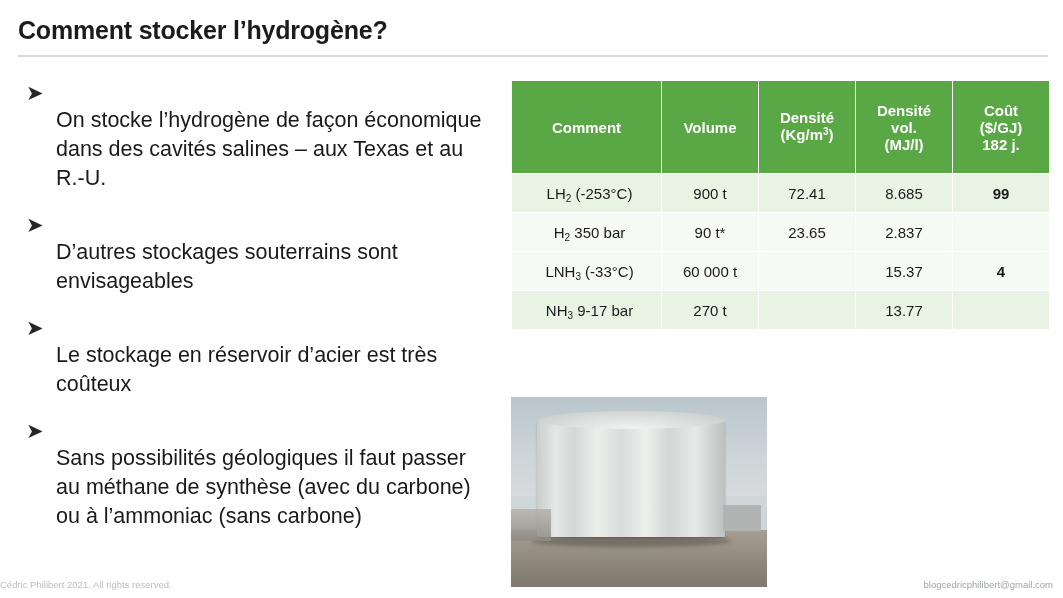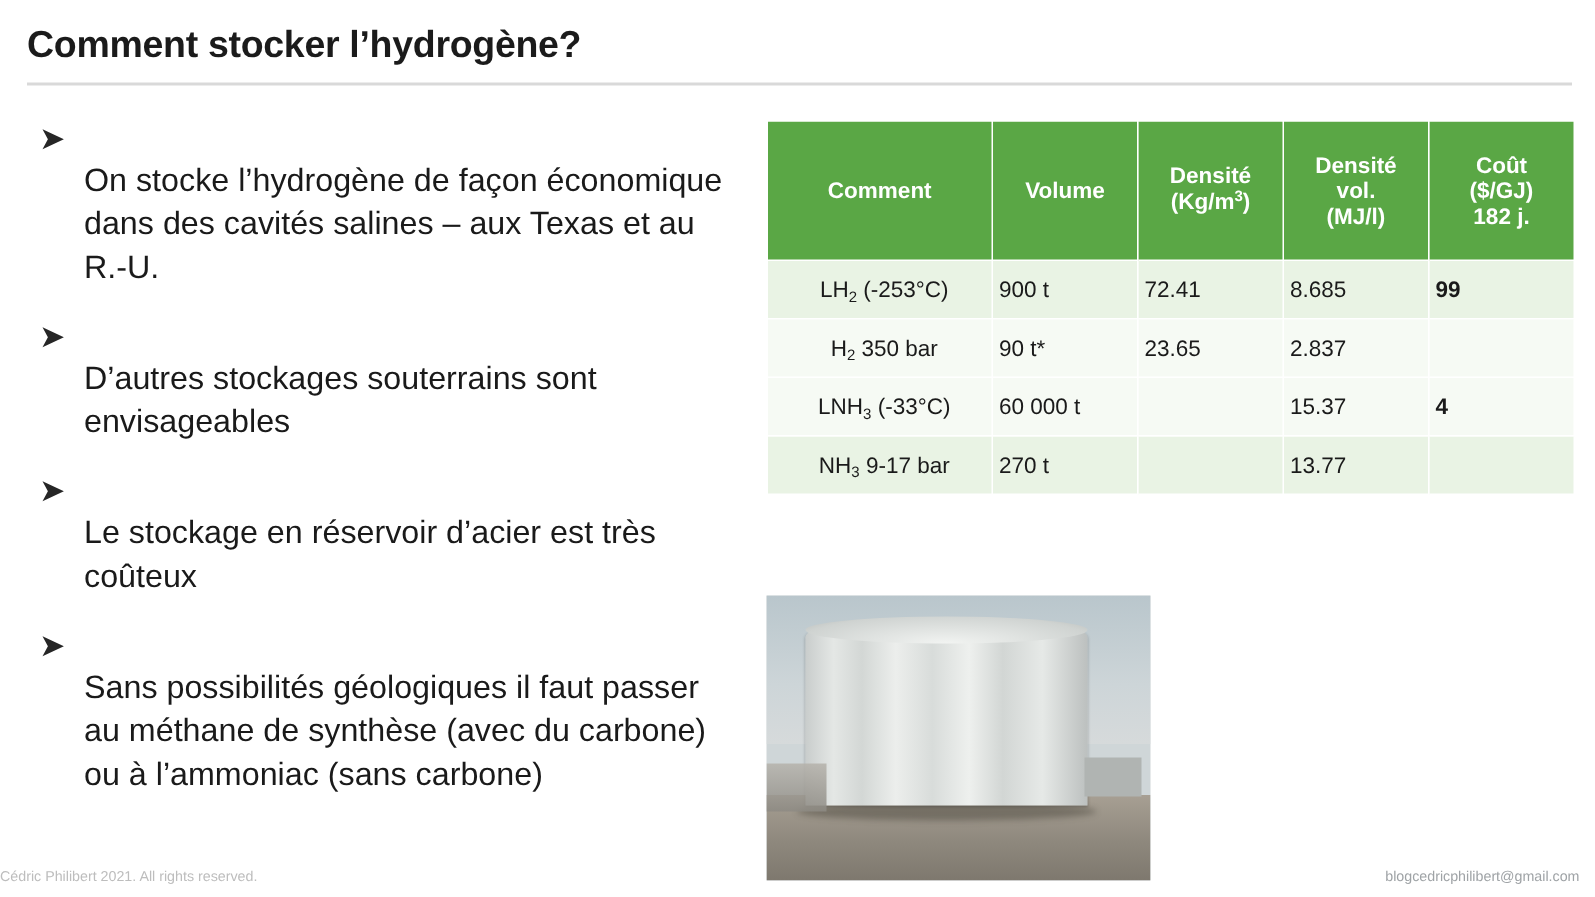--- a/index.html
+++ b/index.html
@@ -84,20 +84,21 @@
     font-weight: bold;
     text-align: center;
     vertical-align: middle;
     padding: 7px 4px;
     border: 1px solid #ffffff;
     line-height: 17px;
     height: 78px;
   }
   table.data td {
     font-size: 15px;
+    text-align: center;
     vertical-align: middle;
     padding: 8px 4px;
     border: 1px solid #ffffff;
     height: 22px;
     color: #1a1a1a;
   }
   table.data tr.row-odd td { background: #e9f3e4; }
   table.data tr.row-even td { background: #f6faf4; }
   table.data td.cell-left {
     text-align: center;

